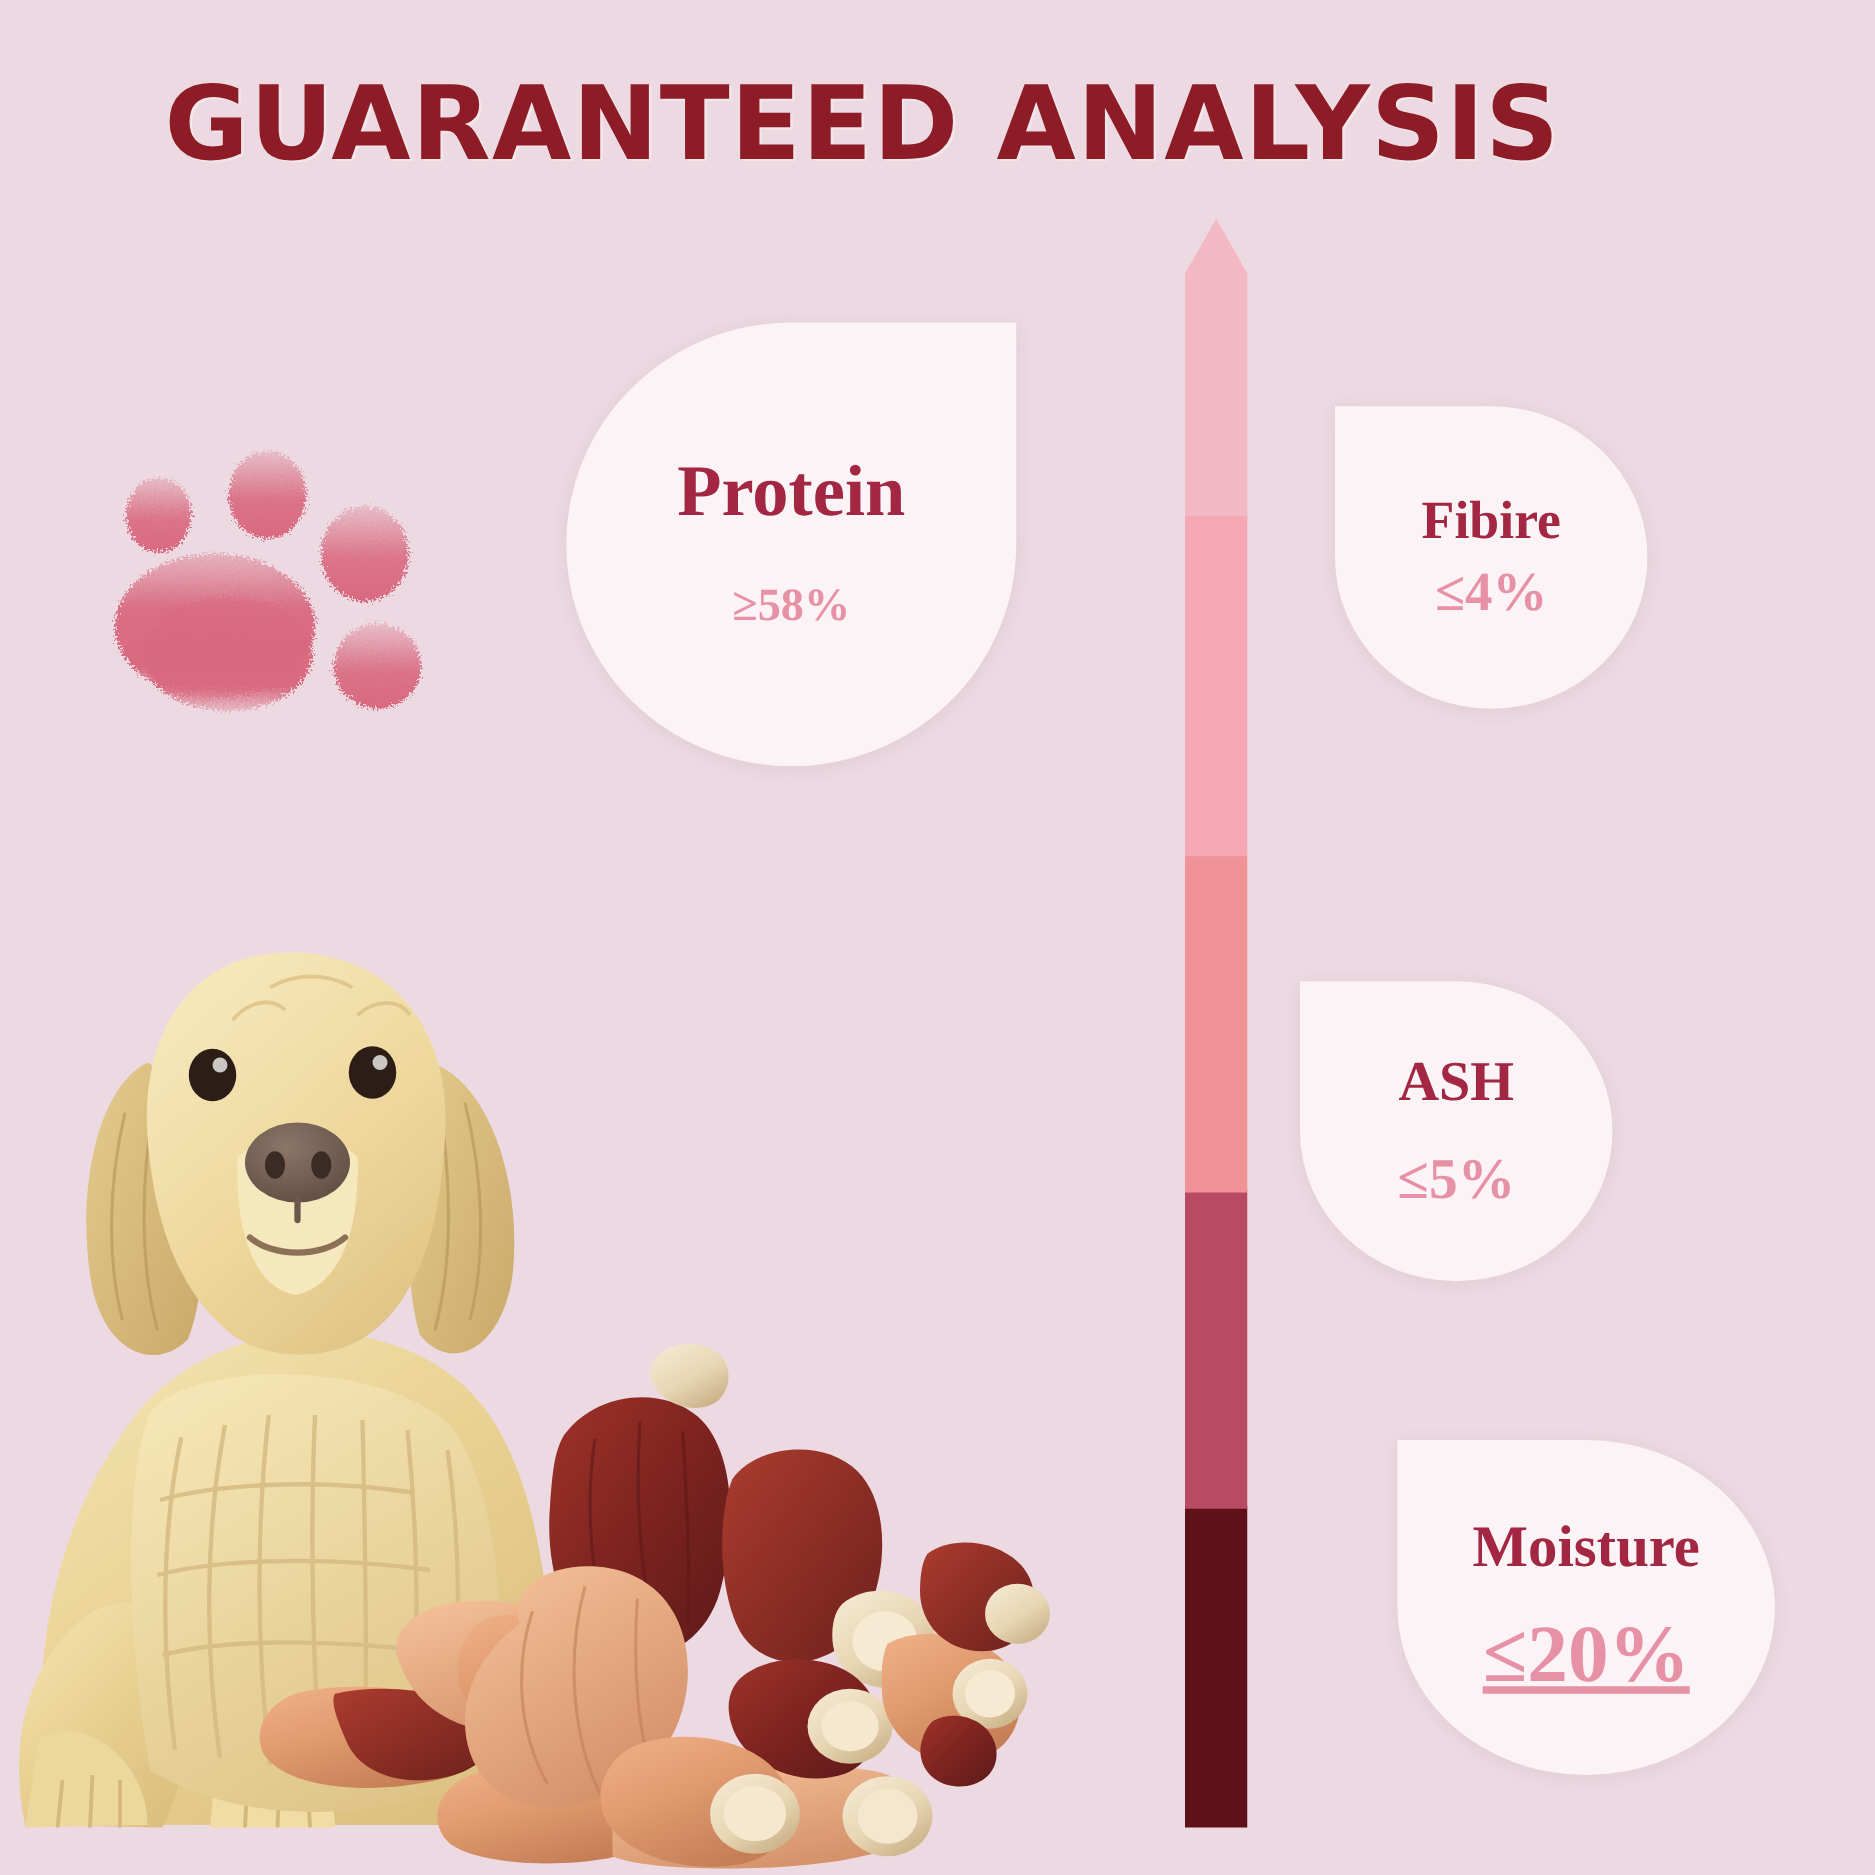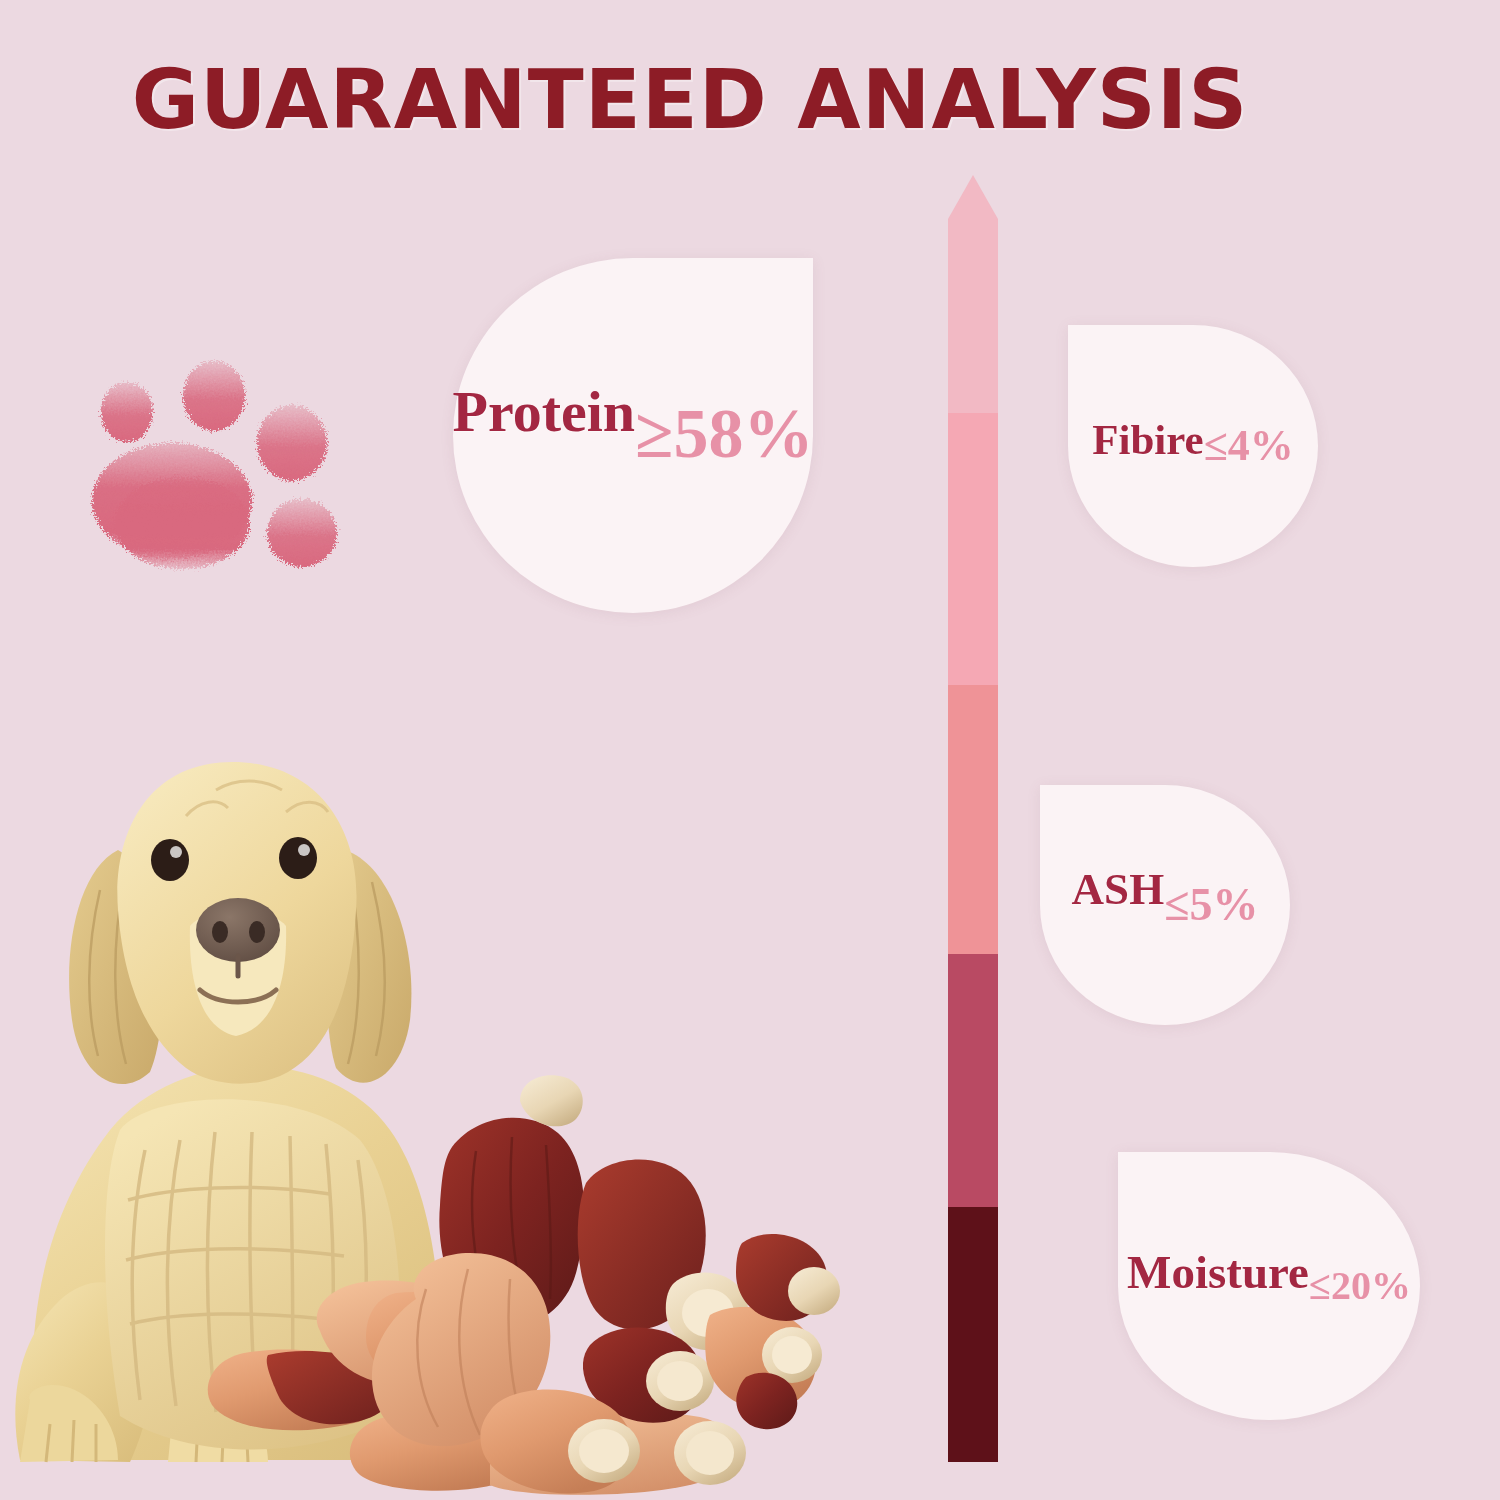--- a/index.html
+++ b/index.html
@@ -49,21 +49,21 @@
     width: 50px;
     height: 1288px;
   }
   #meter-bar svg { display: block; width: 50px; height: 1288px; }
 
   
   .callout {
     position: absolute;
     background: #fbf3f5;
     display: flex;
-    flex-direction: row;
+    flex-direction: column;
     align-items: center;
     justify-content: center;
     text-align: center;
     box-shadow: 0 2px 14px rgba(140, 90, 110, 0.10);
   }
   
   .drop-tr { border-radius: 50% 0 50% 50%; }
   
   .drop-tl { border-radius: 0 50% 50% 50%; }
 
@@ -80,21 +80,21 @@
     color: #e791a7;
     line-height: 1.05;
   }
 
   
   #callout-protein {
     left: 453px; top: 258px; width: 360px; height: 355px;
     padding-bottom: 4px;
   }
   #callout-protein .callout-label { font-size: 58px; margin-bottom: 42px; }
-  #callout-protein .callout-value { font-size: 70px; }
+  #callout-protein .callout-value { font-size: 37px; }
 
   
   #callout-fibire {
     left: 1068px; top: 325px; width: 250px; height: 242px;
   }
   #callout-fibire .callout-label { font-size: 43px; margin-bottom: 12px; }
   #callout-fibire .callout-value { font-size: 44px; }
 
   
   #callout-fat {
@@ -108,21 +108,21 @@
     left: 1040px; top: 785px; width: 250px; height: 240px;
   }
   #callout-ash .callout-label { font-size: 45px; margin-bottom: 30px; }
   #callout-ash .callout-value { font-size: 46px; }
 
   
   #callout-moisture {
     left: 1118px; top: 1152px; width: 302px; height: 268px;
   }
   #callout-moisture .callout-label { font-size: 47px; margin-bottom: 26px; }
-  #callout-moisture .callout-value { font-size: 40px; }
+  #callout-moisture .callout-value { font-size: 65px; text-decoration: underline; }
 
   
   #paw-print {
     position: absolute;
     left: 80px; top: 338px;
     width: 272px; height: 262px;
   }
   #paw-print svg { display: block; width: 272px; height: 262px; }
 
   

